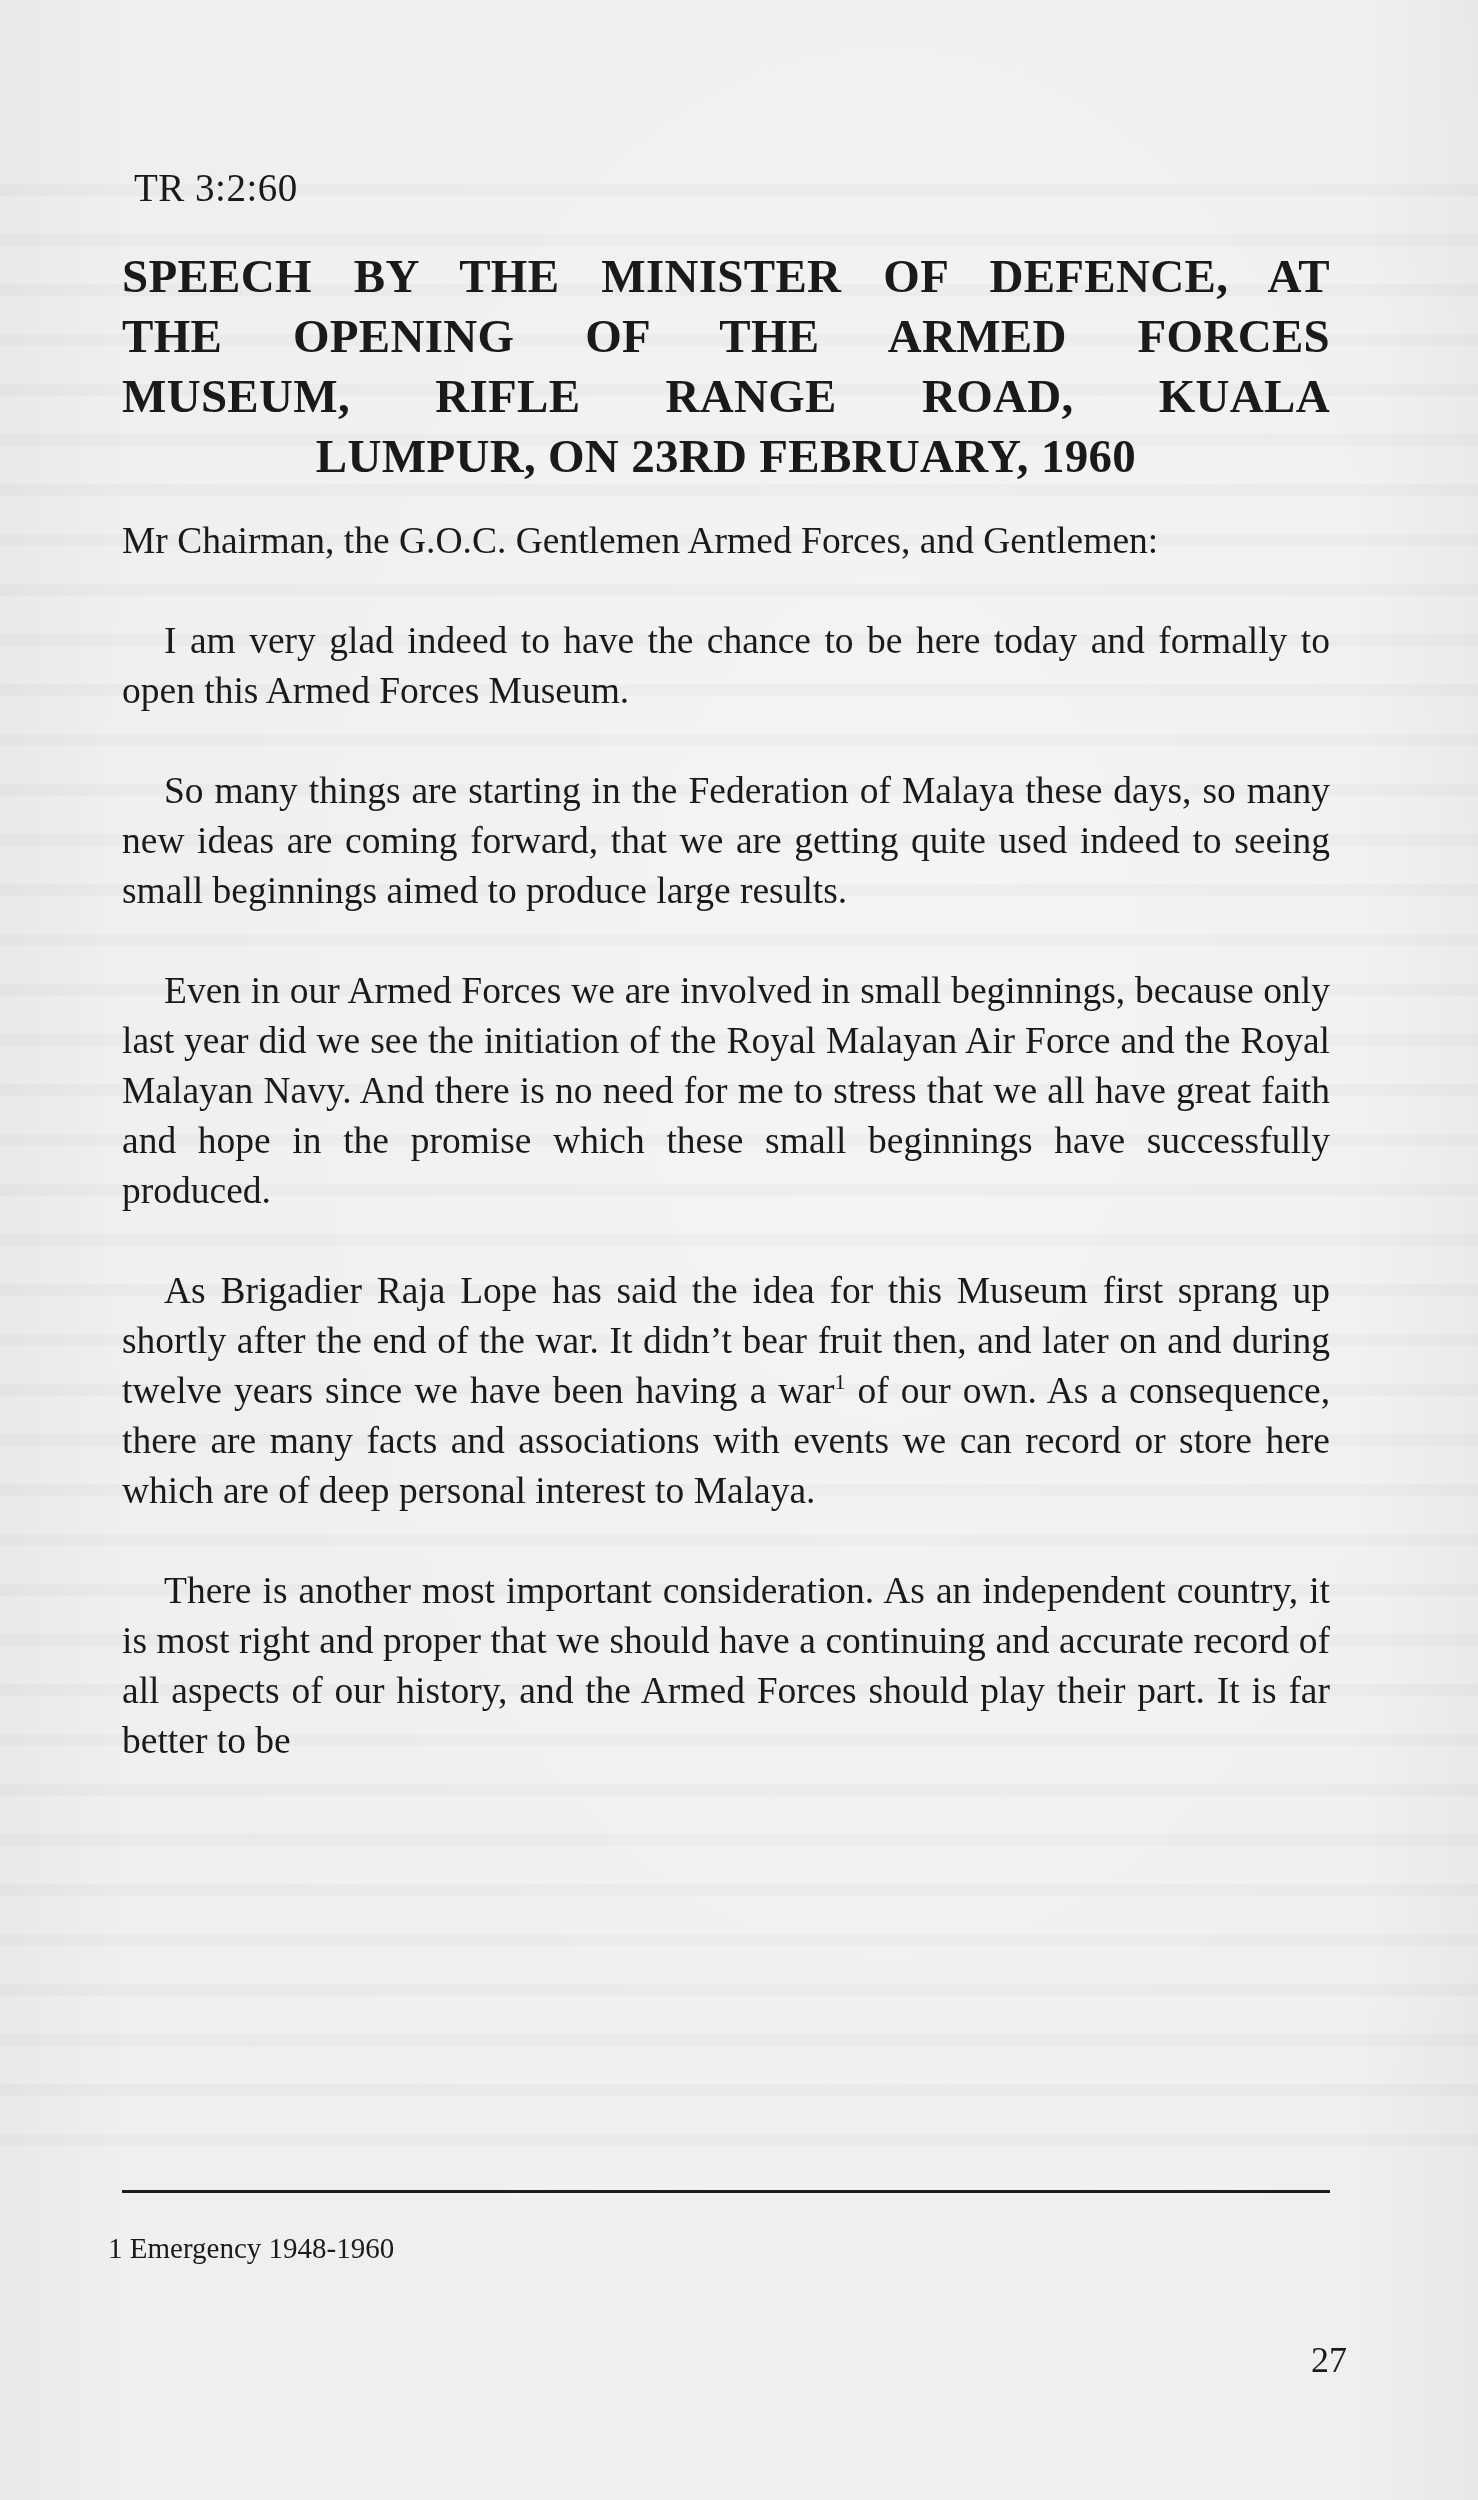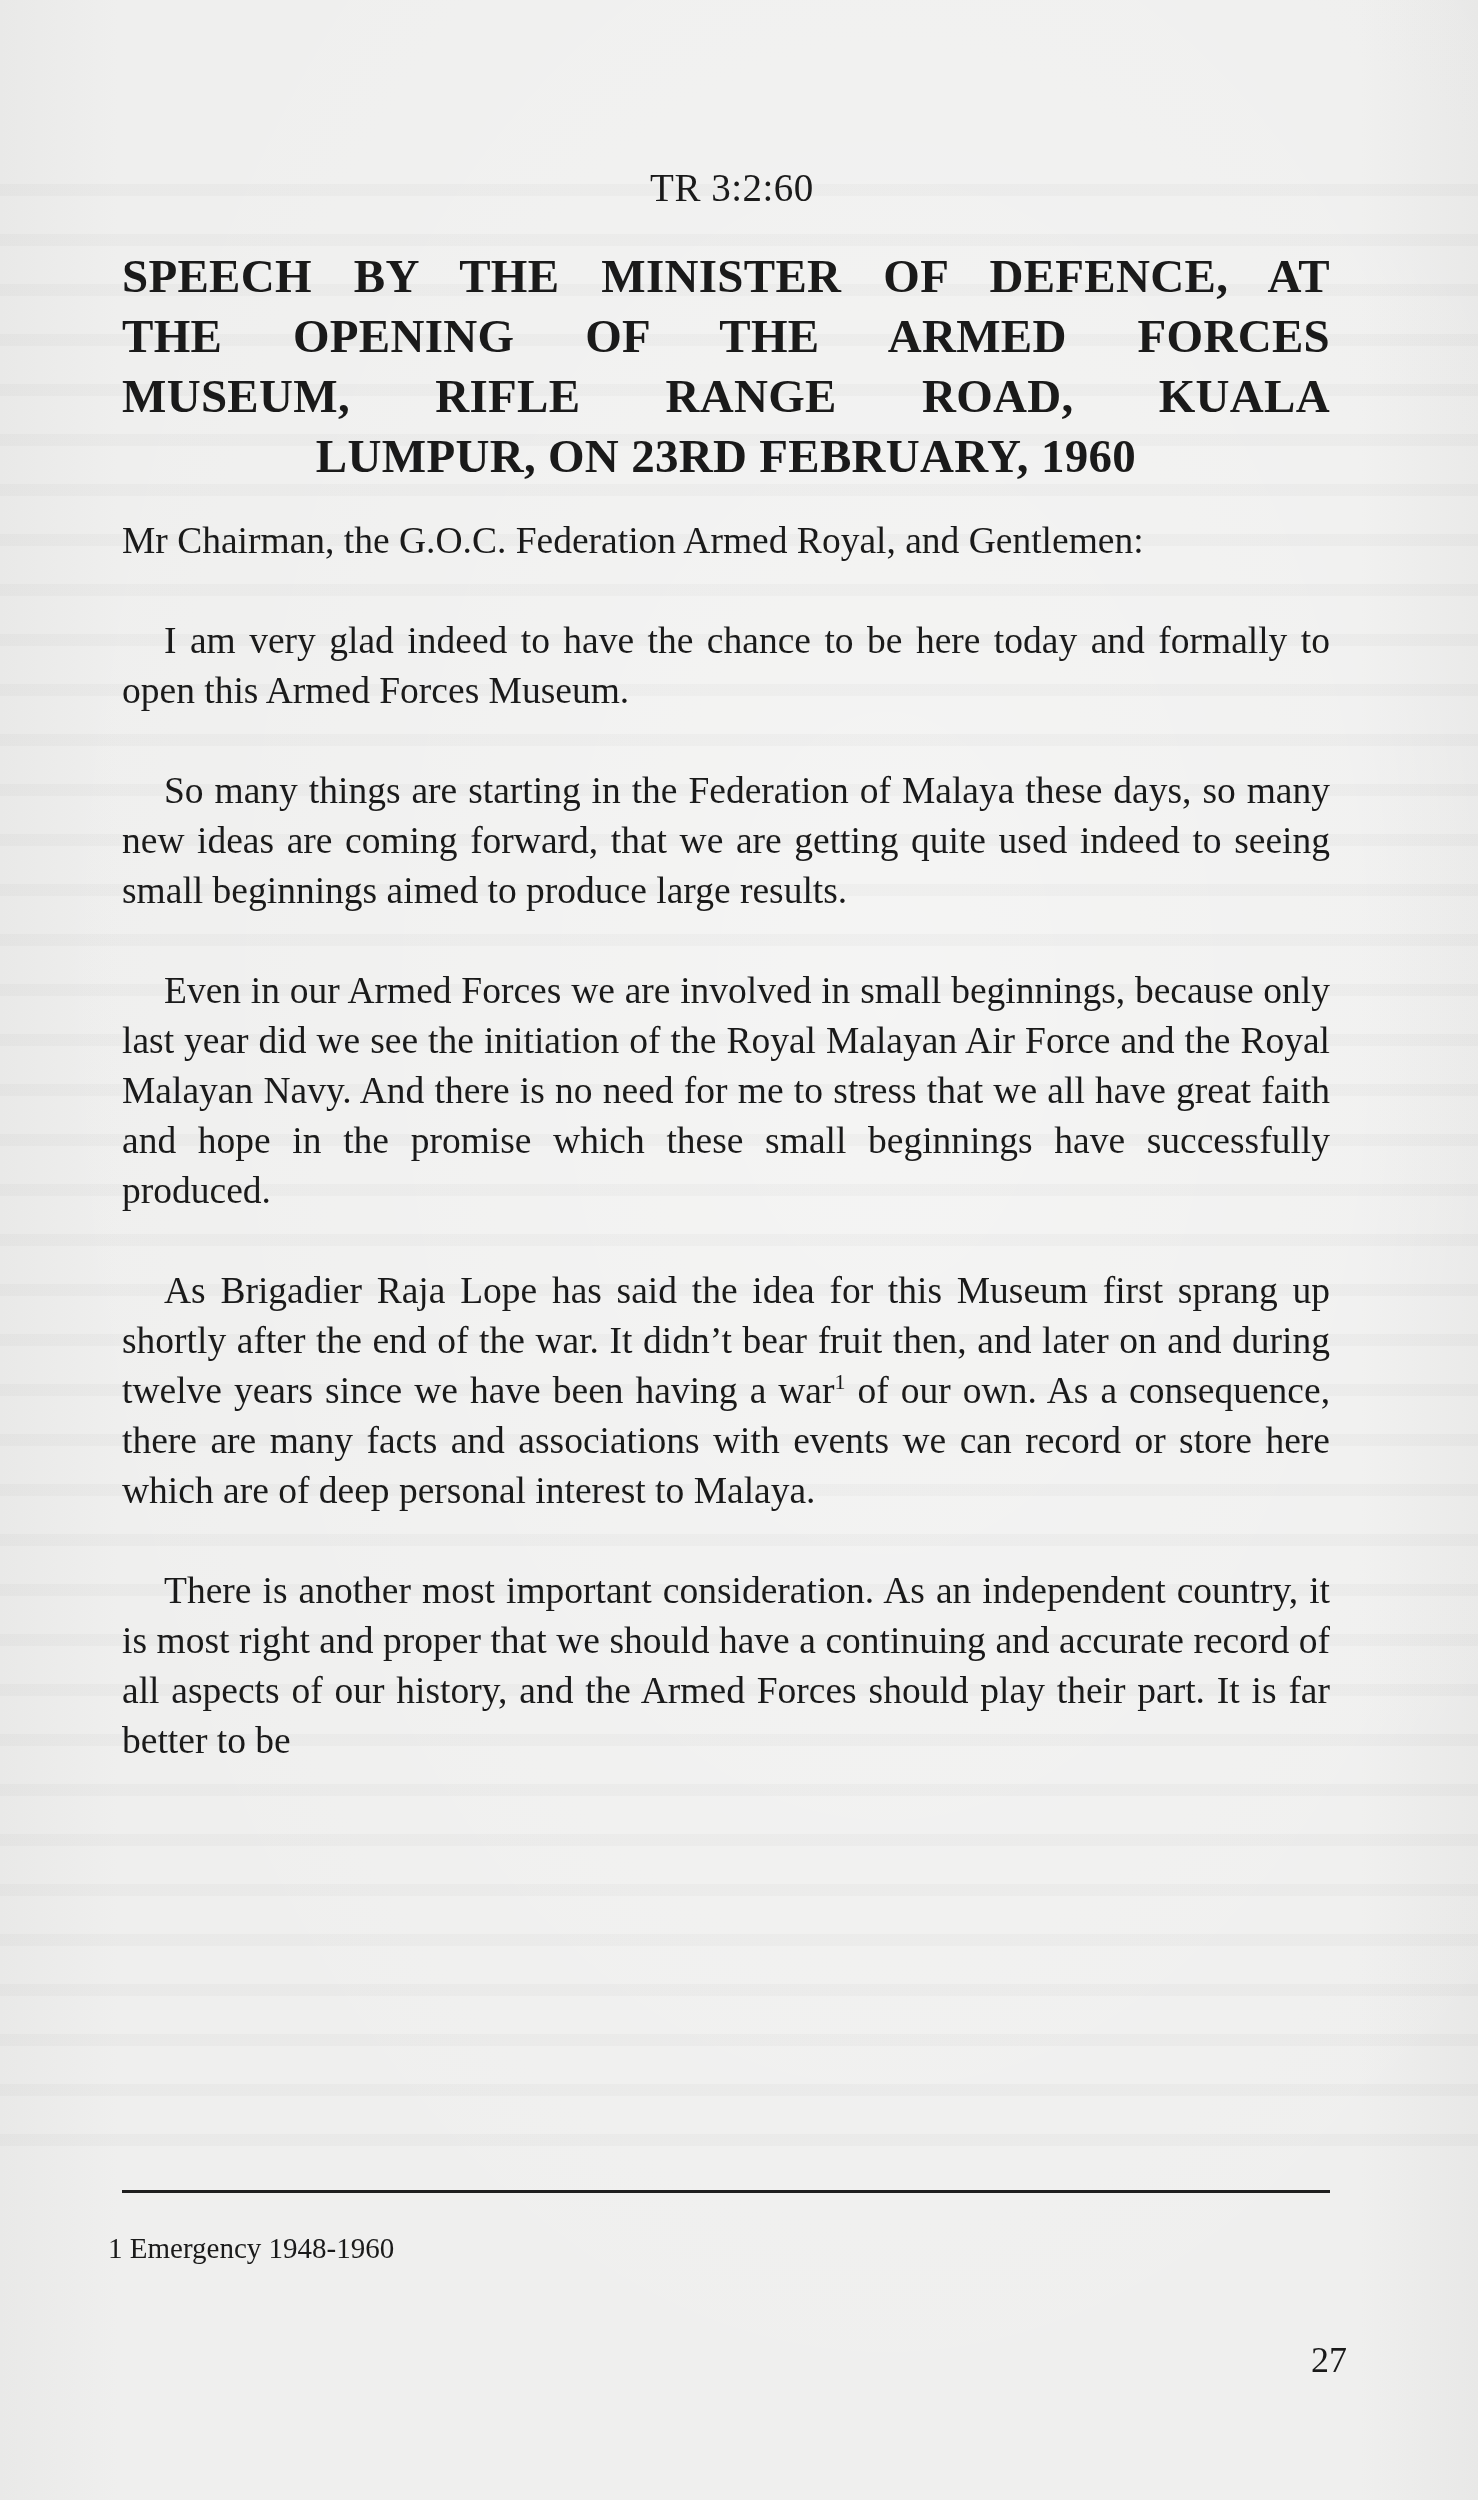--- a/index.html
+++ b/index.html
@@ -27,21 +27,20 @@
       position: absolute;
       left: 122px;
       top: 158px;
       width: 1208px;
     }
     .ref {
       font-size: 39px;
       line-height: 60px;
       letter-spacing: 0.5px;
       margin: 0 0 28px 12px;
-      text-align: center;
     }
     .title {
       font-weight: bold;
       font-size: 47px;
       line-height: 60px;
       text-align: justify;
       text-align-last: center;
       margin: 0 0 30px 0;
       letter-spacing: 0.3px;
     }
@@ -119,21 +118,21 @@
 <div class="content">
   <div class="ref">TR 3:2:60</div>
 
   <div class="title">
     <span class="tline">SPEECH BY THE MINISTER OF DEFENCE, AT</span>
     <span class="tline">THE OPENING OF THE ARMED FORCES</span>
     <span class="tline">MUSEUM, RIFLE RANGE ROAD, KUALA</span>
     <span class="tline last">LUMPUR, ON 23RD FEBRUARY, 1960</span>
   </div>
 
-  <p class="para salutation">Mr Chairman, the G.O.C. Federation Armed Royal, and Gentlemen:</p>
+  <p class="para salutation">Mr Chairman, the G.O.C. Gentlemen Armed Forces, and Gentlemen:</p>
 
   <p class="para indent">I am very glad indeed to have the chance to be here today and formally to open this Armed Forces Museum.</p>
   <p class="para indent">So many things are starting in the Federation of Malaya these days, so many new ideas are coming forward, that we are getting quite used indeed to seeing small beginnings aimed to produce large results.</p>
   <p class="para indent">Even in our Armed Forces we are involved in small beginnings, because only last year did we see the initiation of the Royal Malayan Air Force and the Royal Malayan Navy. And there is no need for me to stress that we all have great faith and hope in the promise which these small beginnings have successfully produced.</p>
 
   <p class="para indent"><span>As Brigadier Raja Lope has said the idea for this Museum first sprang up shortly after the end of the war. It didn’t bear fruit then, and later on and during twelve years since we have been having a war</span><sup>1</sup><span> of our own. As a consequence, there are many facts and associations with events we can record or store here which are of deep personal interest to Malaya.</span></p>
 
   <p class="para indent">There is another most important consideration. As an independent country, it is most right and proper that we should have a continuing and accurate record of all aspects of our history, and the Armed Forces should play their part. It is far better to be</p>
 </div>
 

